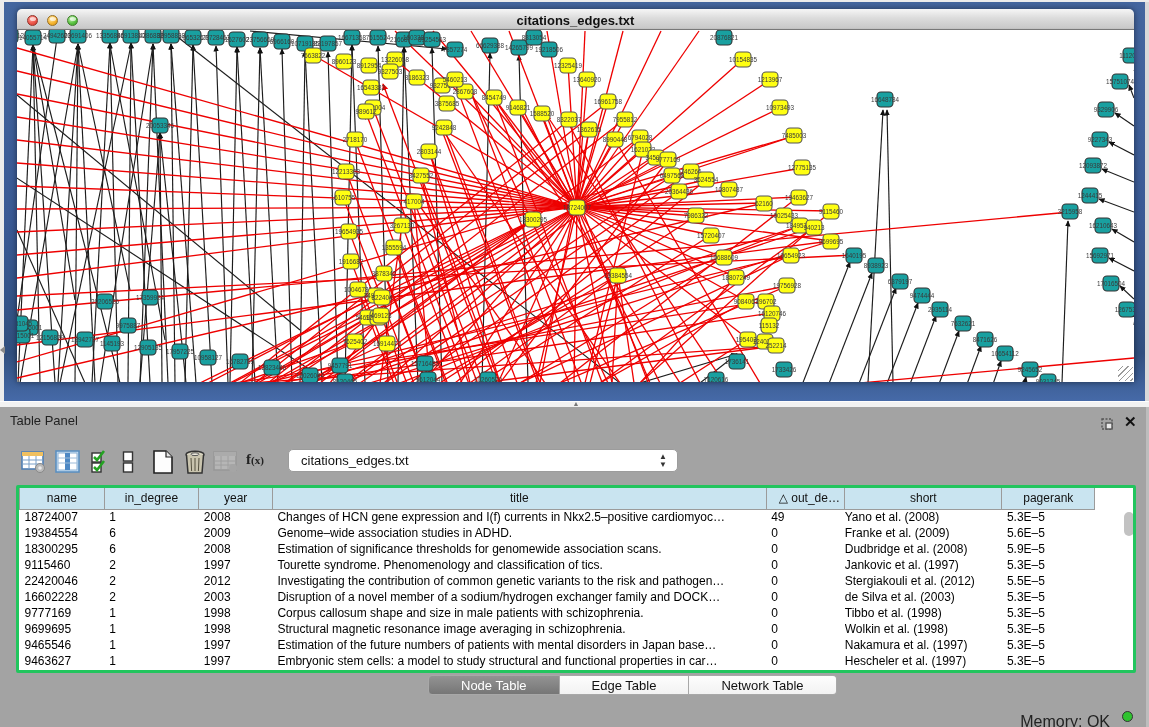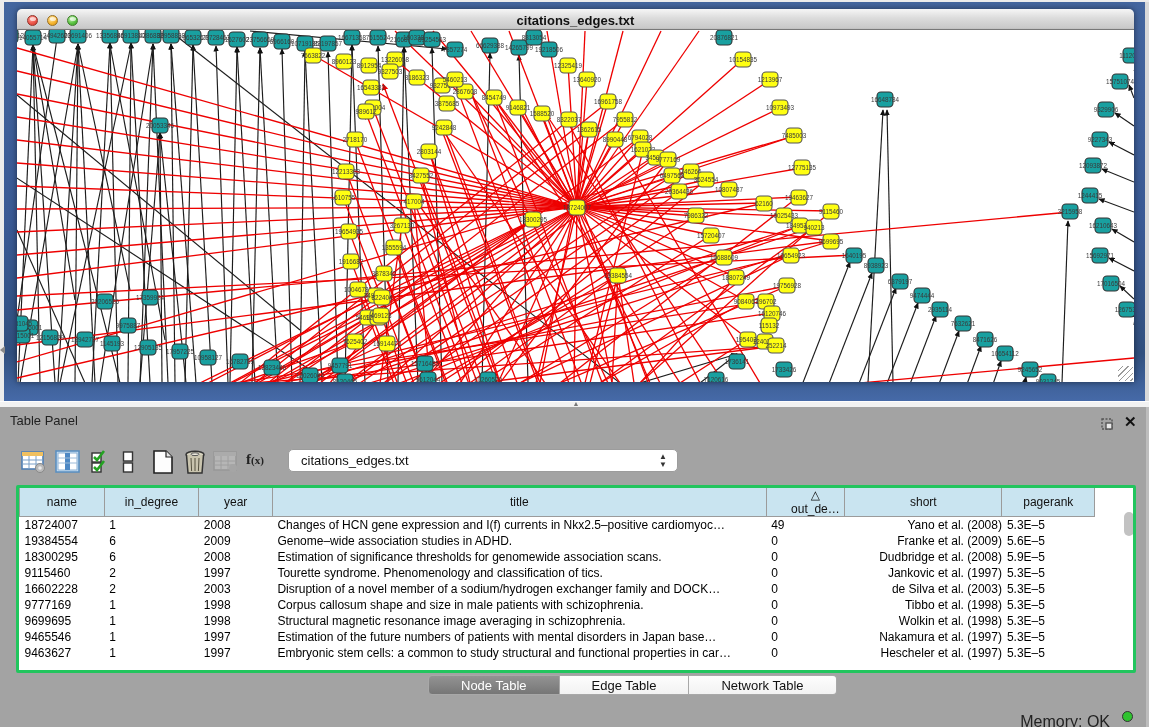--- a/index.html
+++ b/index.html
@@ -22,21 +22,21 @@
 #pclose{position:absolute;left:1124px;top:6px;font-size:15px;font-weight:bold;color:#111}
 #toolbar{position:absolute;left:0;top:26px;width:1149px;height:50px}
 .tbi{position:absolute;top:17px}
 #dropdown{position:absolute;left:288px;top:16px;width:390px;height:23px;background:#fff;border:1px solid #9c9c9c;border-radius:5px;font-size:13px;color:#111;line-height:21px;padding-left:12px}
 #ddarrows{position:absolute;right:10px;top:3px;font-size:8px;color:#333;line-height:8px;text-align:center}
 #tablewrap{position:absolute;left:16px;top:78px;width:1120px;height:188px;background:#fff;border:3px solid #22c55e;border-radius:2px;overflow:hidden}
 table{border-collapse:collapse;width:1118px;table-layout:fixed;font-size:12px}
 th{background:#c9e4f0;border:1px solid #9b9b9b;border-top:none;font-weight:normal;height:21px;padding:0;font-size:12px;color:#111}
 td{height:16px;padding:0 0 0 5px;color:#000;white-space:nowrap;overflow:hidden}
 .c1{width:84px}.c2{width:94px}.c3{width:73px}.c4{width:490px}.c5{width:78px}.c6{width:156px}.c7{width:92px}.c8{width:42px;border:none!important}
-td.c6{text-align:right;padding:0}
+td.c6{text-align:left;padding:0}
 th.c8{background:#fff;border:none}
 #vscroll{position:absolute;left:1105px;top:24px;width:10px;height:24px;background:#c2c2c2;border-radius:5px}
 #tabs{position:absolute;left:428px;top:268px;height:20px;font-size:13px}
 .tab{float:left;height:20px;line-height:19px;padding:0 32px;background:linear-gradient(#fdfdfd,#f2f2f2);border:1px solid #a8a8a8;border-left:none;color:#111}
 #tab1{border-radius:4px 0 0 4px;border-left:1px solid #a8a8a8;background:linear-gradient(#939393,#767676);color:#fff}
 #tab3{border-radius:0 4px 4px 0}
 #mem{position:absolute;right:39px;top:306px;font-size:16px;color:#222}
 #memdot{position:absolute;right:16px;top:304px;width:11px;height:11px;border-radius:50%;background:#2fc32f;border:1px solid #333}
 #redge{position:absolute;left:1146px;top:407px;width:3px;height:320px;background:#bdbdbd}
 </style></head><body>
@@ -660,21 +660,21 @@
   <div id="dropdown">citations_edges.txt<div id="ddarrows">▲<br>▼</div></div>
  </div>
  <div id="tablewrap">
   <table>
    <tbody>
           <tr>
             <th class="c1">name</th>
             <th class="c2">in_degree</th>
             <th class="c3">year</th>
             <th class="c4">title</th>
-            <th class="c5" style="text-align:center;padding-left:20px">△ out_de…</th>
+            <th class="c5" style="text-align:left;padding-left:12px">△ out_de…</th>
             <th class="c6">short</th>
             <th class="c7">pagerank</th>
             <th class="c8"></th>
           </tr>
    <tr>
             <td class="c1">18724007</td>
             <td class="c2">1</td>
             <td class="c3">2008</td>
             <td class="c4">Changes of HCN gene expression and I(f) currents in Nkx2.5–positive cardiomyoc…</td>
             <td class="c5">49</td>
@@ -706,20 +706,30 @@
             <td class="c1">9115460</td>
             <td class="c2">2</td>
             <td class="c3">1997</td>
             <td class="c4">Tourette syndrome. Phenomenology and classification of tics.</td>
             <td class="c5">0</td>
             <td class="c6">Jankovic et al. (1997)</td>
             <td class="c7">5.3E–5</td>
             <td class="c8"></td>
           </tr>
 <tr>
+            <td class="c1">22420046</td>
+            <td class="c2">2</td>
+            <td class="c3">2012</td>
+            <td class="c4">Investigating the contribution of common genetic variants to the risk and pathogen…</td>
+            <td class="c5">0</td>
+            <td class="c6">Stergiakouli et al. (2012)</td>
+            <td class="c7">5.5E–5</td>
+            <td class="c8"></td>
+          </tr>
+<tr>
             <td class="c1">16602228</td>
             <td class="c2">2</td>
             <td class="c3">2003</td>
             <td class="c4">Disruption of a novel member of a sodium/hydrogen exchanger family and DOCK…</td>
             <td class="c5">0</td>
             <td class="c6">de Silva et al. (2003)</td>
             <td class="c7">5.3E–5</td>
             <td class="c8"></td>
           </tr>
 <tr>
@@ -749,21 +759,21 @@
             <td class="c4">Estimation of the future numbers of patients with mental disorders in Japan base…</td>
             <td class="c5">0</td>
             <td class="c6">Nakamura et al. (1997)</td>
             <td class="c7">5.3E–5</td>
             <td class="c8"></td>
           </tr>
 <tr>
             <td class="c1">9463627</td>
             <td class="c2">1</td>
             <td class="c3">1997</td>
-            <td class="c4">Embryonic stem cells: a common to study structural and functional properties in car…</td>
+            <td class="c4">Embryonic stem cells: a model to study structural and functional properties in car…</td>
             <td class="c5">0</td>
             <td class="c6">Hescheler et al. (1997)</td>
             <td class="c7">5.3E–5</td>
             <td class="c8"></td>
           </tr>
   </tbody>
       </table>
   <div id="vscroll"></div>
  </div>
  <div id="tabs">

